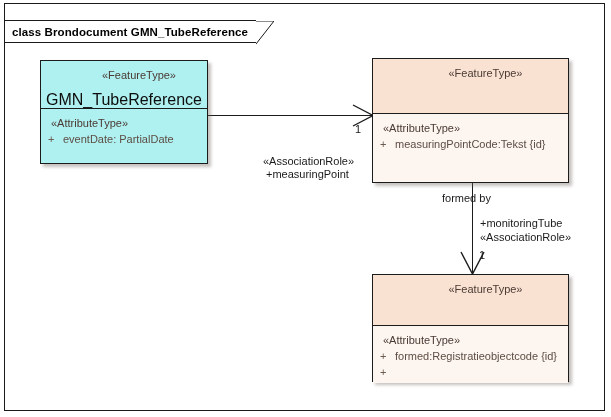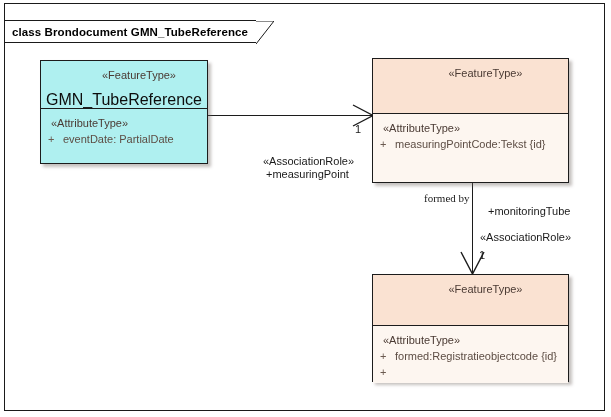--- a/index.html
+++ b/index.html
@@ -220,20 +220,20 @@
       <div class="attr-row">
         <span class="vis">+</span>
       </div>
     </div>
   </div>
 
   <div class="conn-label multi" style="left:355px; top:122px;">1</div>
   <div class="conn-label" style="left:266px; top:140px;margin-top:27px;">+measuringPoint</div>
   <div class="conn-label" style="left:263px; top:154px;">«AssociationRole»</div>
 
-  <div class="conn-label" style="left:424px; top:191px;font-family:Liberation Serif, serif;">formed by</div>
-  <div class="conn-label" style="left:480px; top:204px;margin-left:8px;">+monitoringTube</div>
+  <div class="conn-label" style="left:442px; top:191px;">formed by</div>
+  <div class="conn-label" style="left:480px; top:216px;">+monitoringTube</div>
   <div class="clip-right" style="position:absolute; left:480px; top:230px; width:124px; height:15px;">
     <div class="conn-label" style="left:0; top:0;">«AssociationRole»</div>
   </div>
   <div class="conn-label multi" style="left:479px; top:248px;">1</div>
 
 </div>
 
 </body></html>

